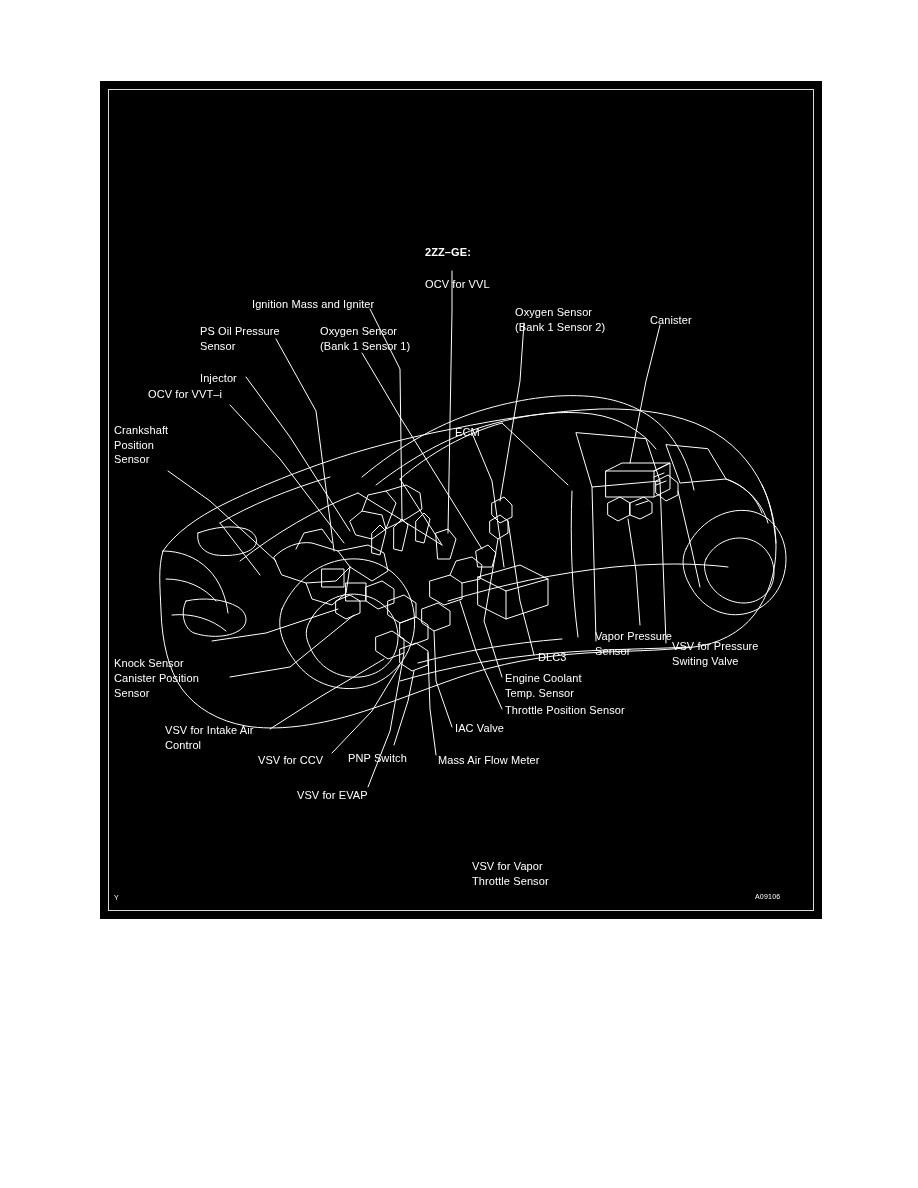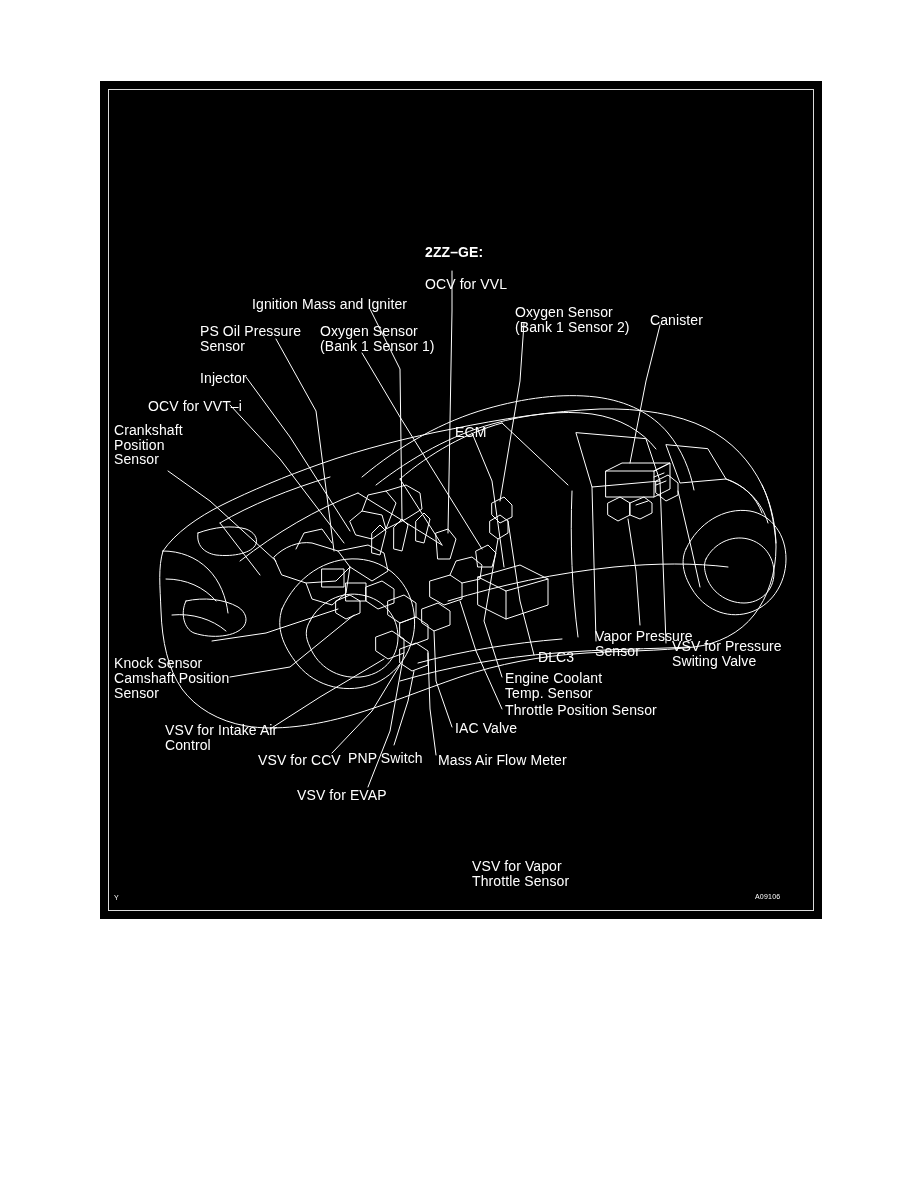--- a/index.html
+++ b/index.html
@@ -40,21 +40,21 @@
   }
   #svg-layer {
     position: absolute;
     left: 0; top: 0;
     width: 722px;
     height: 838px;
   }
   .lbl {
     position: absolute;
     color: #ffffff;
-    font-size: 14px;
+    font-size: 11px;
     line-height: 14.5px;
     white-space: pre;
     letter-spacing: 0.1px;
   }
   .lbl.bold {
     font-weight: bold;
   }
   .corner-code {
     position: absolute;
     color: #ffffff;
@@ -244,32 +244,32 @@
     <div class="lbl" style="left:325px; top:196px;">OCV for VVL</div>
     <div class="lbl" style="left:152px; top:216px;">Ignition Mass and Igniter</div>
     <div class="lbl" style="left:415px; top:224px;">Oxygen Sensor
 (Bank 1 Sensor 2)</div>
     <div class="lbl" style="left:550px; top:232px;">Canister</div>
     <div class="lbl" style="left:100px; top:243px;">PS Oil Pressure
 Sensor</div>
     <div class="lbl" style="left:220px; top:243px;">Oxygen Sensor
 (Bank 1 Sensor 1)</div>
     <div class="lbl" style="left:100px; top:290px;">Injector</div>
-    <div class="lbl" style="left:48px; top:318px;">OCV for VVT–i</div>
+    <div class="lbl" style="left:48px; top:306px;">OCV for VVT–i</div>
     <div class="lbl" style="left:14px; top:342px;">Crankshaft
 Position
 Sensor</div>
     <div class="lbl" style="left:355px; top:344px;">ECM</div>
     <div class="lbl" style="left:572px; top:510px;margin-top:48px;">VSV for Pressure
 Switing Valve</div>
     <div class="lbl" style="left:495px; top:548px;">Vapor Pressure
 Sensor</div>
     <div class="lbl" style="left:14px; top:575px;">Knock Sensor</div>
     <div class="lbl" style="left:438px; top:569px;">DLC3</div>
-    <div class="lbl" style="left:14px; top:590px;">Camshaft Position
+    <div class="lbl" style="left:14px; top:590px;">Canister Position
 Sensor</div>
     <div class="lbl" style="left:405px; top:590px;">Engine Coolant
 Temp. Sensor</div>
     <div class="lbl" style="left:405px; top:622px;">Throttle Position Sensor</div>
     <div class="lbl" style="left:65px; top:642px;">VSV for Intake Air
 Control</div>
     <div class="lbl" style="left:355px; top:640px;">IAC Valve</div>
     <div class="lbl" style="left:158px; top:672px;">VSV for CCV</div>
     <div class="lbl" style="left:248px; top:670px;">PNP Switch</div>
     <div class="lbl" style="left:338px; top:672px;">Mass Air Flow Meter</div>

